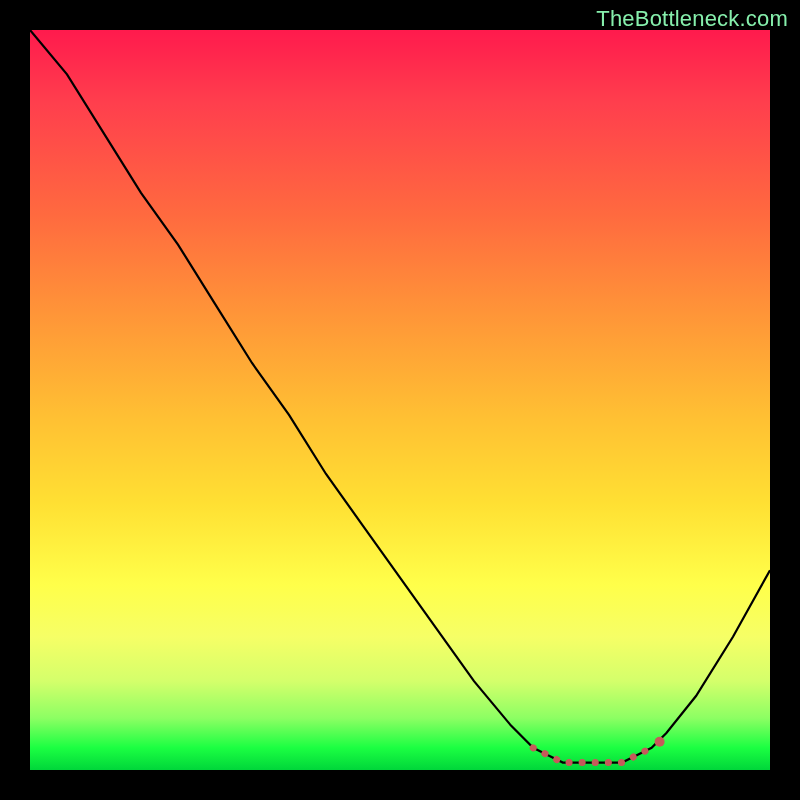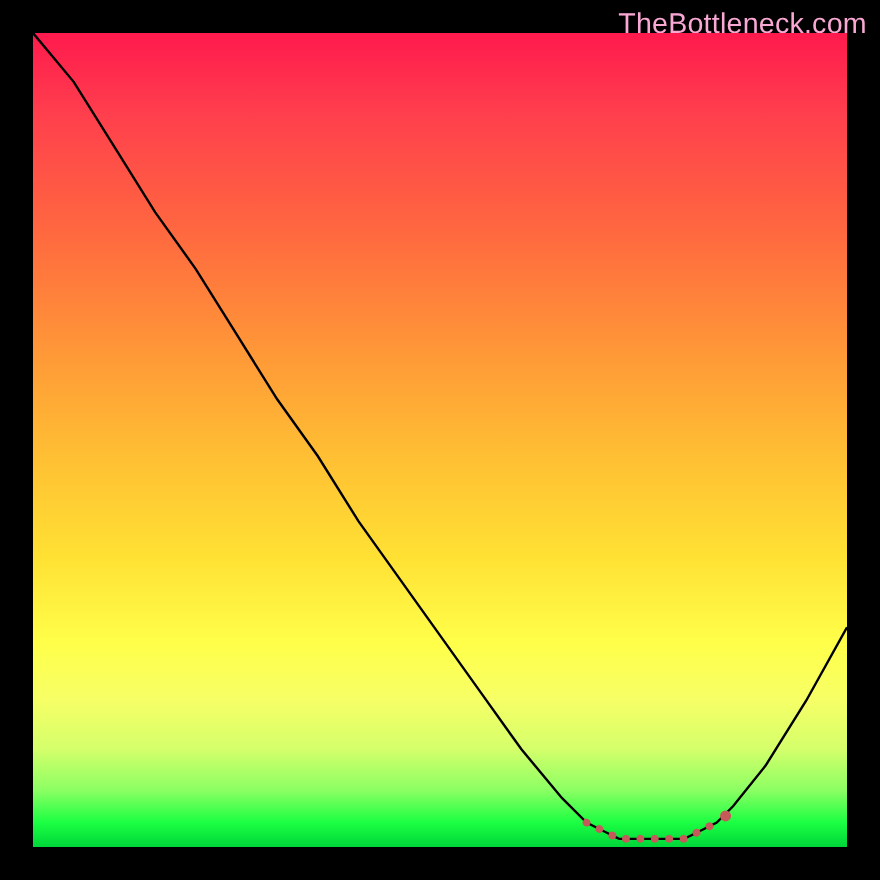--- a/index.html
+++ b/index.html
@@ -11,21 +11,21 @@
           #ff6a3f 25%,
           #ff9438 38%,
           #ffbf33 52%,
           #ffe033 64%,
           #ffff4a 75%,
           #f6ff66 82%,
           #d4ff6b 88%,
           #8cff63 93%,
           #1bff42 97%,
           #00d63a 100%);}
-  .watermark{position:absolute;top:6px;right:12px;color:#f9a8d4;font-family:Arial,Helvetica,sans-serif;font-size:26px;letter-spacing:.2px;}
+  .watermark{position:absolute;top:6px;right:12px;color:#86efac;font-family:Arial,Helvetica,sans-serif;font-size:22px;letter-spacing:.2px;}
   svg.curve{position:absolute;left:30px;top:30px;width:740px;height:740px;}
   svg .main{fill:none;stroke:#000;stroke-width:2.2;}
   svg .dots{fill:none;stroke:#c65a5a;stroke-width:7;stroke-linecap:round;stroke-dasharray:0.1 13;}
   svg .tip{fill:#c65a5a;}
 </style>
 </head>
 <body>
 
 <div class="frame">
   <div class="watermark">TheBottleneck.com</div>

